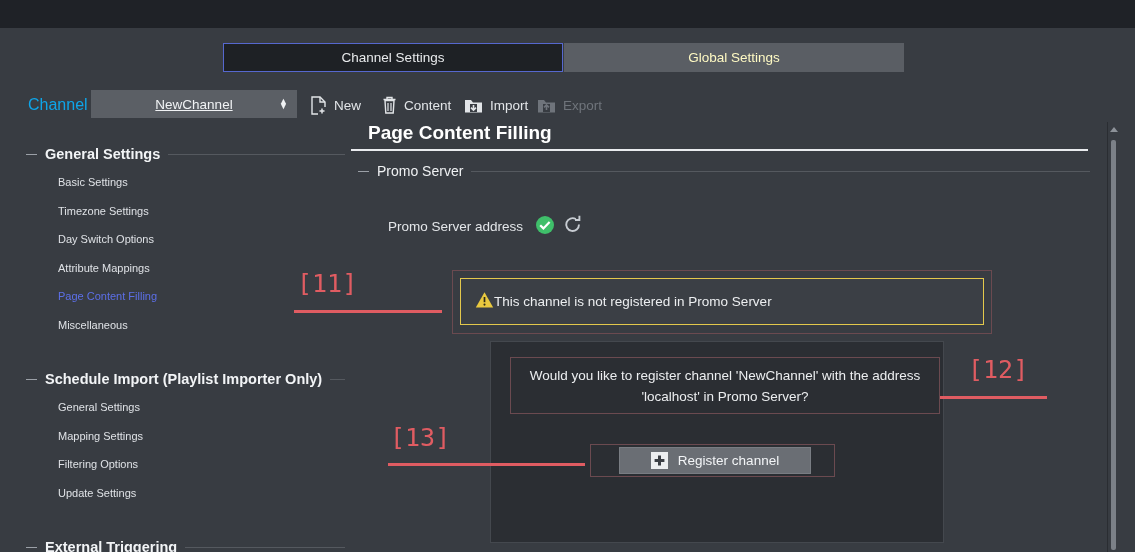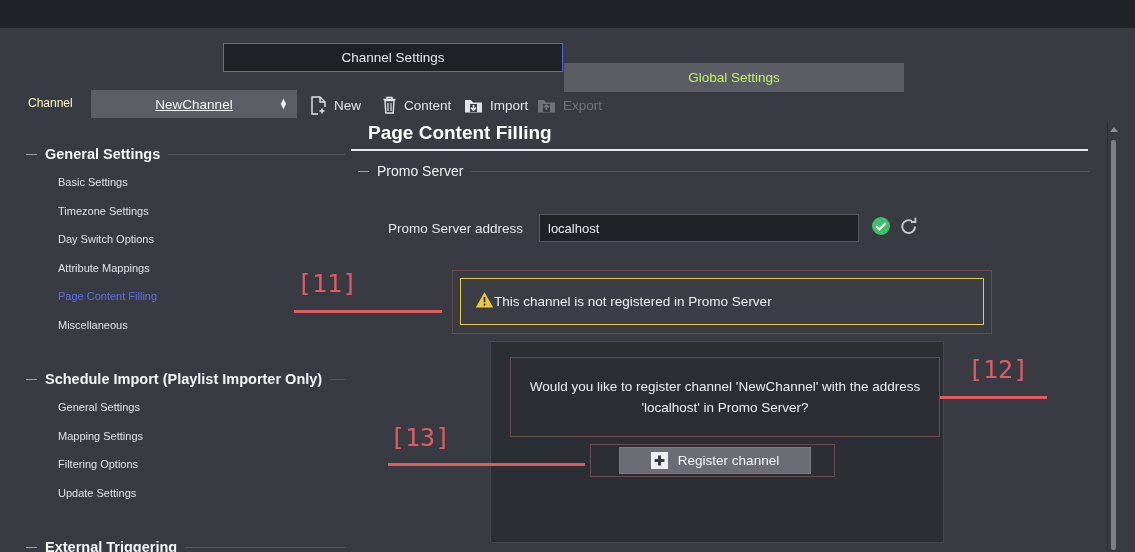--- a/index.html
+++ b/index.html
@@ -26,29 +26,28 @@
   }
   .tab.selected {
     left: 223px; width: 340px;
     background: #1e2125;
     border: 1px solid #5668cf;
   }
   .tab.unselected {
     left: 564px; width: 340px;
     background: #5a5e64;
     border: 1px solid #5a5e64;
-    color: #bef264;
-    margin-top: 20px;
+    color: #fef9c3;
   }
 
   
   .toolbar { position: absolute; left: 0; top: 90px; height: 30px; width: 1135px; }
   .tb-label {
     position: absolute; left: 28px; top: 6px;
-    font-size: 12px; color: #fef9c3;
+    font-size: 16px; color: #0ea5e9;
   }
   .combo {
     position: absolute; left: 91px; top: 0px; width: 206px; height: 28px;
     background: #5b5f65; border: 1px solid #5b5f65;
     display: flex; align-items: center; justify-content: center;
     font-size: 13.5px; color: #f1f3f5; text-decoration: underline;
   }
   .combo .spin {
     position: absolute; right: 8px; top: 50%; transform: translateY(-50%);
     display: flex; flex-direction: column; line-height: 5px;
@@ -127,21 +126,21 @@
   .warn-text { font-size: 13.5px; color: #eceef0; }
 
   
   .reg-panel {
     position: absolute; left: 139px; top: 219px;
     width: 454px; height: 202px;
     background: #2b2e33; border: 1px solid #44484e;
   }
   .reg-msg-box {
     position: absolute; left: 159px; top: 235px;
-    width: 430px; height: 80px;
+    width: 430px; height: 57px;
     border: 1px solid #6b4a50;
     display: flex; align-items: center; justify-content: center;
     text-align: center; padding: 0 14px;
   }
   .reg-msg {
     font-size: 13.5px; color: #eceef0; line-height: 21px;
   }
   .reg-btn-outer {
     position: absolute; left: 239px; top: 322px;
     width: 245px; height: 33px;
@@ -312,23 +311,20 @@
     <div class="title-rule"></div>
 
     <div class="group-head">
       <span class="dash"></span>
       <span class="gtitle">Promo Server</span>
       <span class="rule"></span>
     </div>
 
     <div class="field-row">
       <div class="field-label">Promo Server address</div>
-      <div class="text-input" title="localhost">
-        <span>localhost</span>
-      </div>
       <span class="ok-badge">
         <svg width="20" height="20" viewBox="0 0 20 20">
           <circle cx="10" cy="10" r="9" fill="#3fbf6a"></circle>
           <path d="M5.2 10.2 l3.2 3.2 l6.2 -6.4" fill="none" stroke="#ffffff" stroke-width="2.2"></path>
         </svg>
       </span>
       <span class="refresh-btn">
         <svg width="20" height="21" viewBox="0 0 20 21">
           <path d="M16 10.5 a6.4 6.4 0 1 1 -3.2 -5.5" fill="none" stroke="#c7ccd2" stroke-width="1.9"></path>
           <path d="M16.4 1.8 v4.2 h-4.4" fill="none" stroke="#c7ccd2" stroke-width="1.9"></path>

